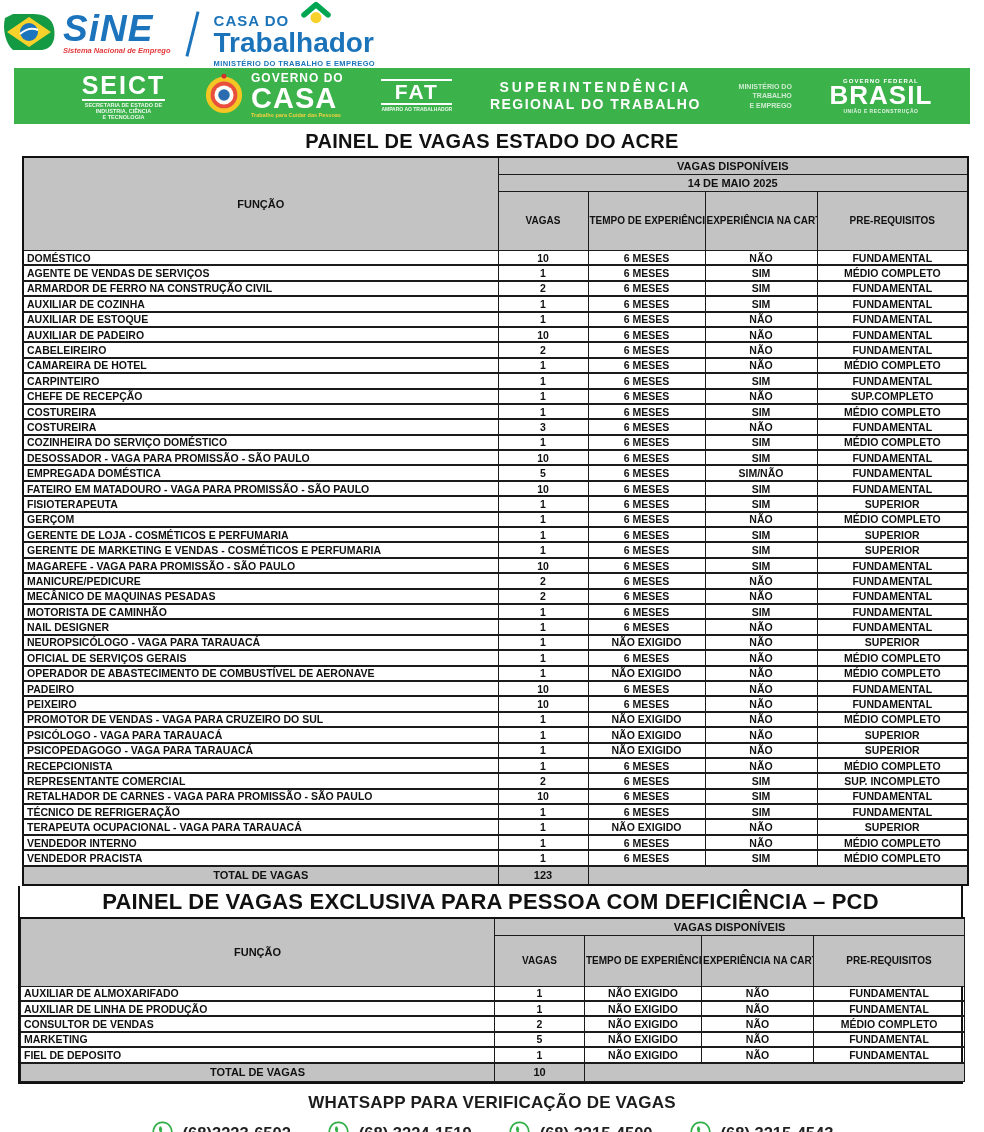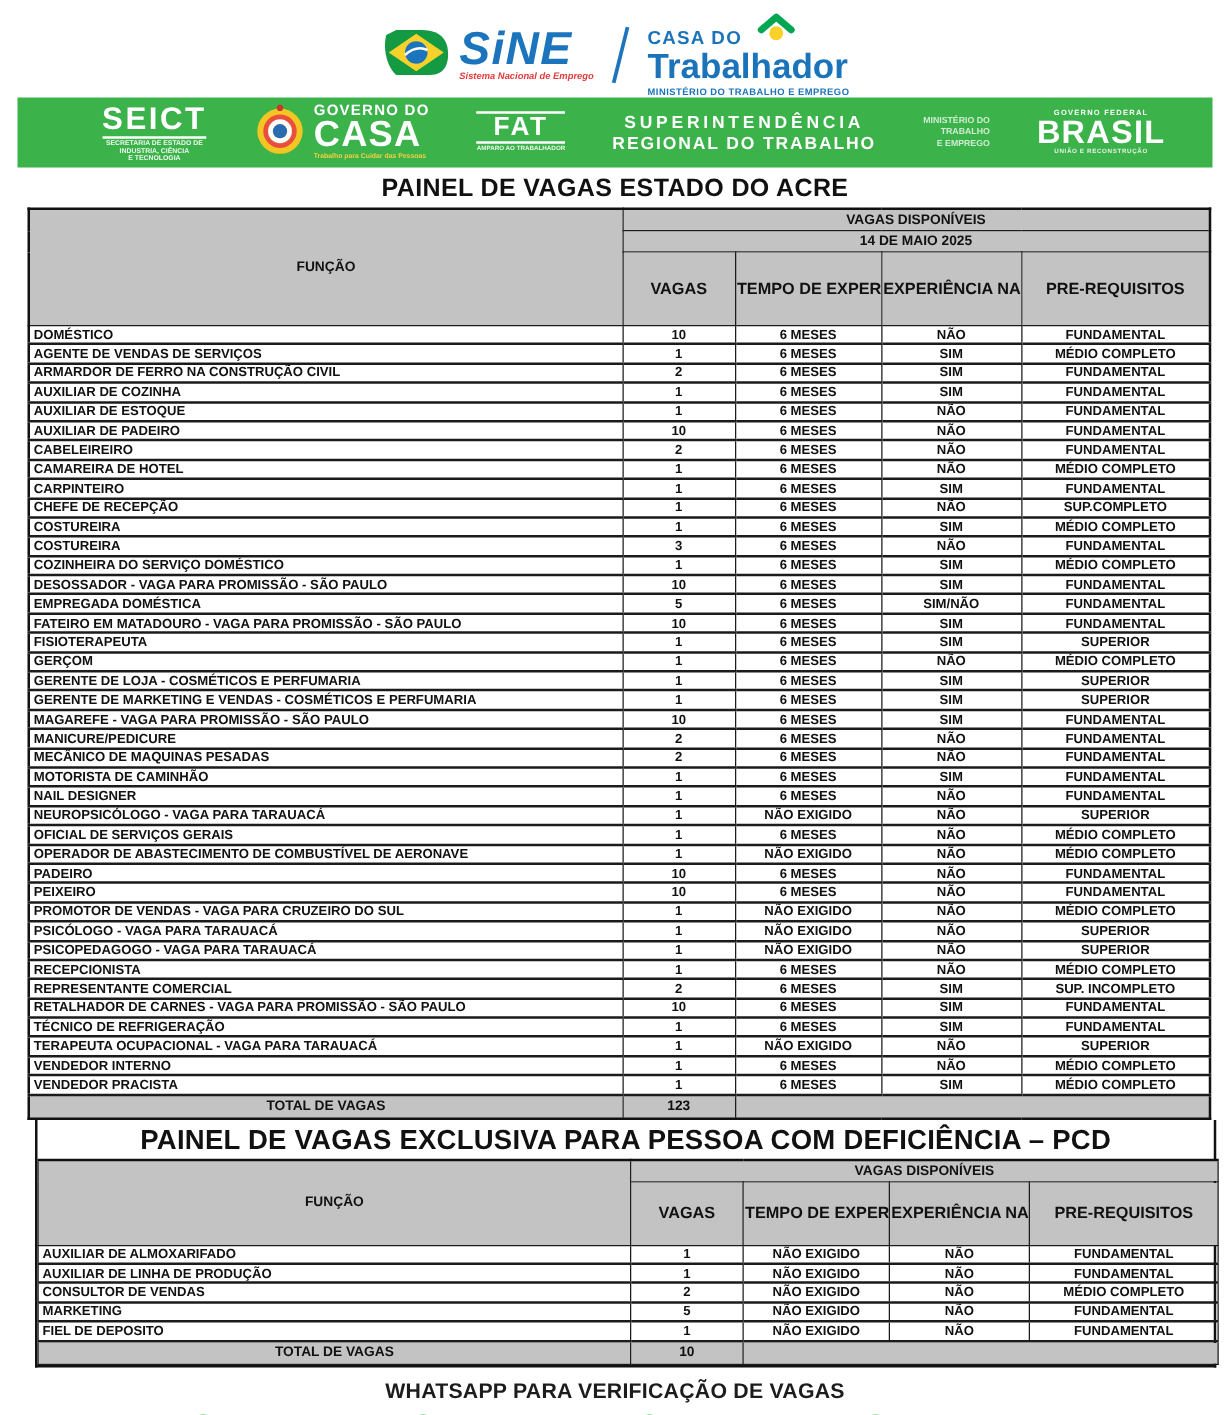--- a/index.html
+++ b/index.html
@@ -2,21 +2,21 @@
 <html><head>
 <meta charset="utf-8">
 <style>
   html,body { margin:0; padding:0; background:#ffffff; }
   .page {
     position:relative; width:984px; height:1132px; overflow:hidden;
     background:#fff; font-family:"Liberation Sans", sans-serif; color:#111;
   }
 
   
-  .logo-header { height:64px; display:flex; align-items:center; justify-content:center; gap:12px; padding-top:12px; }
+  .logo-header { height:64px; display:flex; align-items:center; justify-content:flex-start; gap:12px; padding-top:2px; }
   .sine-logo { display:flex; align-items:center; gap:5px; }
   .sine-text { color:#1c75bc; text-align:left; }
   .sine-name { font-size:37px; font-weight:bold; font-style:italic; line-height:0.85; letter-spacing:1px; }
   .sine-sub  { color:#e23a3c; font-size:7.5px; font-weight:bold; font-style:italic; margin-top:2px; }
   .logo-divider { width:3px; height:46px; background:#1c75bc; transform:rotate(14deg); margin:0 8px; }
   .casa-logo { color:#1b74ba; text-align:left; line-height:1; }
   .casa-top { display:flex; align-items:flex-end; gap:10px; }
   .casa-line1 { font-size:15px; font-weight:bold; letter-spacing:1px; }
   .casa-name  { font-size:28px; font-weight:800; margin-top:1px; }
   .casa-sub   { font-size:7.5px; font-weight:bold; letter-spacing:0.4px; margin-top:3px; }
@@ -43,30 +43,30 @@
   .brasil-top { font-size:6px; font-weight:800; letter-spacing:1px; }
   .brasil-name { font-size:26px; font-weight:800; letter-spacing:1px; line-height:0.9; }
   .brasil-bottom { font-size:5px; font-weight:bold; color:rgba(255,255,255,0.85); letter-spacing:0.5px; margin-top:1px; }
 
   
   .table-title { text-align:center; font-size:20px; font-weight:bold; margin:6px 0 3px 0; letter-spacing:0.3px; }
   table.vagas { border-collapse:collapse; margin-left:22px; width:945px; table-layout:fixed; border:2px solid #111; }
   table.vagas th, table.vagas td { border:1px solid #1b1b1b; font-weight:bold; overflow:hidden; white-space:nowrap; }
   th.gray, td.gray { background:#c3c3c3; }
   .group-row th { height:14px; font-size:11px; }
-  .sub-head th { font-size:13px; line-height:1.15; white-space:normal; }
+  .sub-head th { font-size:10px; line-height:1.15; white-space:normal; }
   .t1 .sub-head th { height:56px; }
   .t2 .sub-head th { height:48px; }
   table.vagas tbody td { height:13.4px; font-size:10.5px; text-align:center; padding:0 3px; border-bottom-width:2px; }
   table.vagas tbody td.c-left, table.vagas tbody td:first-child { text-align:left; }
   tr.total-row td { background:#c3c3c3; height:15px; font-size:11px; text-align:center; border-top:2px solid #111; }
   tr.total-row td.total-val { text-align:center; }
 
   
-  .pcd-box { margin-left:28px; width:945px; border:2px solid #111; border-top:none; box-sizing:border-box; }
+  .pcd-box { margin-left:18px; width:945px; border:2px solid #111; border-top:none; box-sizing:border-box; }
   .pcd-title { text-align:center; font-size:22px; font-weight:bold; padding:3px 0 2px 0; letter-spacing:0.2px; }
   .pcd-box table.vagas { margin-left:0; width:100%; border:none; border-top:2px solid #111; }
 
   
   .footer { margin-top:9px; text-align:center; }
   .footer-title { font-size:17px; font-weight:bold; letter-spacing:0.2px; color:#1c1c1c; }
   .phones { display:flex; justify-content:center; align-items:center; gap:36px; margin-top:7px; }
   .phone-item { display:flex; align-items:center; gap:9px; font-size:16.5px; font-weight:bold; color:#222; }
 </style>
 </head>

